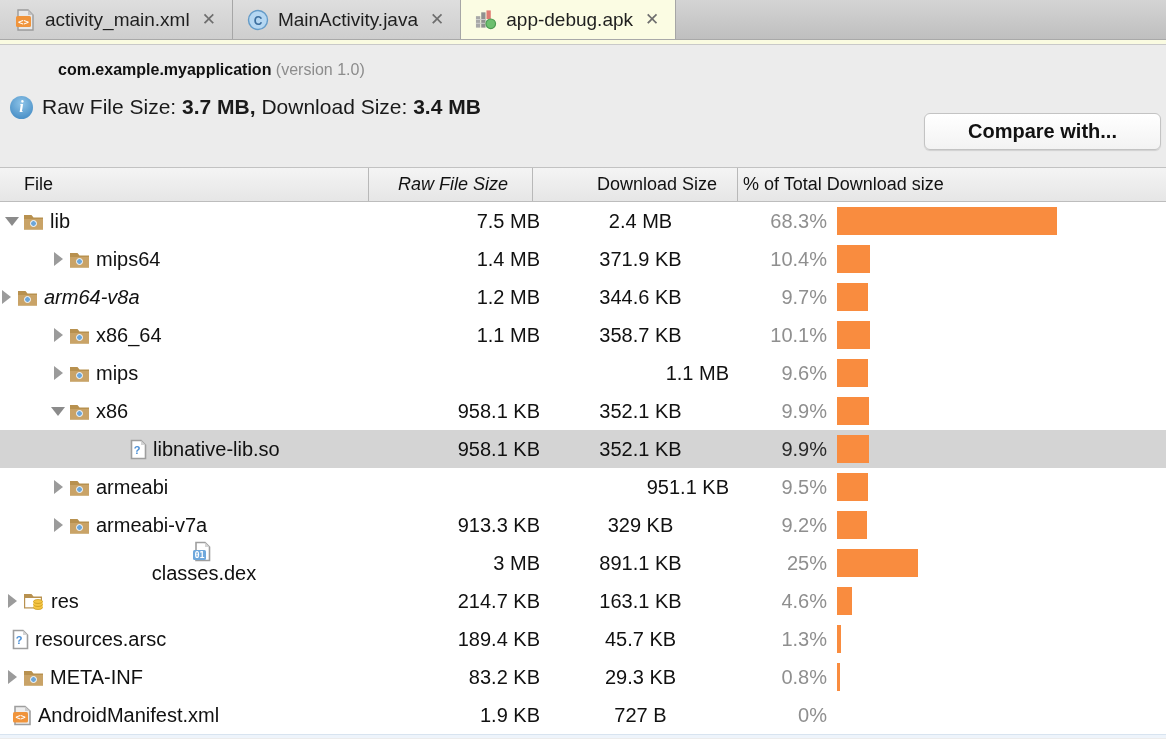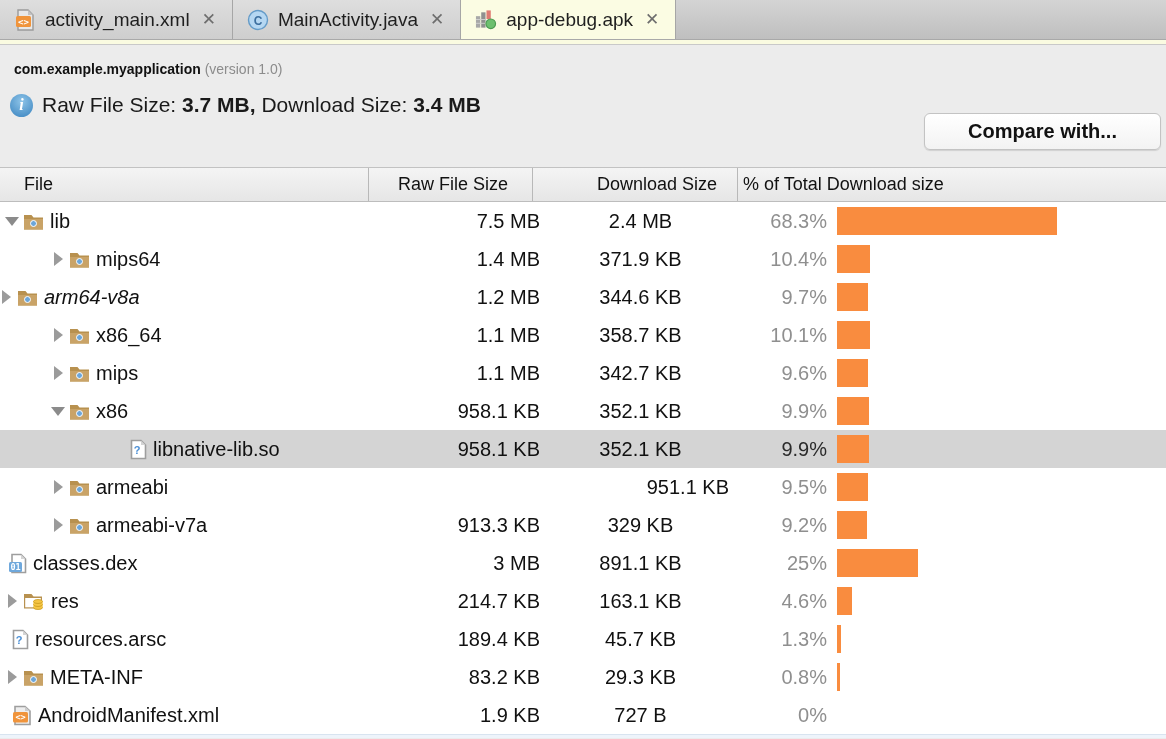--- a/index.html
+++ b/index.html
@@ -31,21 +31,21 @@
   .tab .close {
     color: #6e6e6e; font-size: 17px; font-weight: bold;
     margin-left: 3px; line-height: 1;
   }
   .tab-strip { height: 5px; background: #fafbe1; border-bottom: 1px solid #c9c9c9; flex: none; }
 
   .tab-icon { display: inline-flex; width: 22px; height: 22px; align-items: center; justify-content: center; }
 
   
   .panel { height: 122px; background: #ececec; position: relative; flex: none; }
-  .title-row { padding: 16px 0 0 14px; font-size: 14px; }
+  .title-row { padding: 16px 0 0 14px; font-size: 16px; margin-left: 44px; }
   .pkg { font-weight: bold; color: #111; }
   .ver { color: #8c8c8c; }
   .info-row {
     margin: 16px 0 0 10px; display: flex; align-items: center;
     font-size: 21px; color: #1a1a1a;
   }
   .info-icon {
     width: 23px; height: 23px; border-radius: 50%;
     background: radial-gradient(circle at 50% 32%, #8ec4e8, #4e93c9 75%);
     color: #fff; font-family: "Liberation Serif", serif;
@@ -66,21 +66,21 @@
 
   
   .thead {
     height: 35px; display: flex; align-items: center;
     background: linear-gradient(#f4f4f4, #e6e6e6);
     border-top: 1px solid #c2c2c2; border-bottom: 1px solid #bdbdbd;
     font-size: 18px; color: #111; flex: none;
   }
   .th { height: 100%; display: flex; align-items: center; margin-left: 16px; }
   .th-file { flex: 1; padding-left: 8px; }
-  .th-raw { width: 148px; justify-content: flex-end; padding-right: 8px; border-left: 1px solid #b8b8b8; }
+  .th-raw { width: 148px; justify-content: flex-end; padding-right: 8px; border-left: 1px solid #b8b8b8; font-style: italic; }
   .th-dl { width: 189px; justify-content: flex-end; padding-right: 4px; border-left: 1px solid #b8b8b8; }
   .th-pct { width: 429px; justify-content: flex-start; padding-left: 5px; border-left: 1px solid #b8b8b8; }
 
   .tbody { background: #ffffff; flex: none; }
   .row { height: 38px; display: flex; align-items: center; font-size: 20px; color: #111; }
   .row.selected { background: #d4d4d4; }
   .cell-name { flex: 1; display: flex; align-items: center; overflow: hidden; white-space: nowrap; }
   .cell-raw { width: 148px; text-align: right; padding-right: 8px; flex: none; }
   .cell-dl { width: 189px; text-align: center; padding-right: 4px; flex: none; }
   .cell-pct { width: 90px; text-align: right; color: #8f8f8f; flex: none; }
@@ -270,21 +270,20 @@
       <span class="tree-icon">
             <svg width="21" height="17" viewBox="0 0 21 17">
               <path d="M1 2h7.5l2 2.5H20v12H1z" fill="#b8914f"></path>
               <rect x="1" y="6" width="19" height="10.5" fill="#c9a367"></rect>
               <circle cx="10.5" cy="10.5" r="3" fill="#6ca6d9" stroke="#ffffff" stroke-width="1"></circle>
             </svg>
           </span>
       <span class="label">mips</span>
     </div>
     <div class="cell-raw">1.1 MB</div>
-    <div class="cell-dl">342.7 KB</div>
     <div class="cell-pct">9.6%</div>
     <div class="cell-bar">
       <div class="bar" style="width: 30.912px; background: rgb(249, 140, 63);"></div>
     </div>
   </div>
 
   <div class="row">
     <div class="cell-name" style="padding-left: 52px;">
       <span class="arrow">
             <i class="arrow-down"></i>
@@ -363,21 +362,21 @@
     </div>
     <div class="cell-raw">913.3 KB</div>
     <div class="cell-dl">329 KB</div>
     <div class="cell-pct">9.2%</div>
     <div class="cell-bar">
       <div class="bar" style="width: 29.624px; background: rgb(249, 140, 63);"></div>
     </div>
   </div>
 
   <div class="row">
-    <div class="cell-name" style="padding-left: 8px;">
+    <div class="cell-name" style="padding-left: 8px; flex-direction: column;">
 
       <span class="tree-icon">
             <svg width="19" height="21" viewBox="0 0 19 21">
               <path d="M4 1.5h9l4.5 4.5v13.5H4z" fill="#ffffff" stroke="#9e9e9e" stroke-width="1.6"></path>
               <path d="M13 1.5l4.5 4.5H13z" fill="#d4d4d4"></path>
               <rect x="1" y="9" width="13" height="10" rx="1.5" fill="#6fa8dc"></rect>
               <text x="7.5" y="16.8" text-anchor="middle" font-size="8.5" font-weight="bold" fill="#ffffff" font-family="DejaVu Sans Mono, monospace">01</text>
             </svg>
           </span>
       <span class="label">classes.dex</span>

